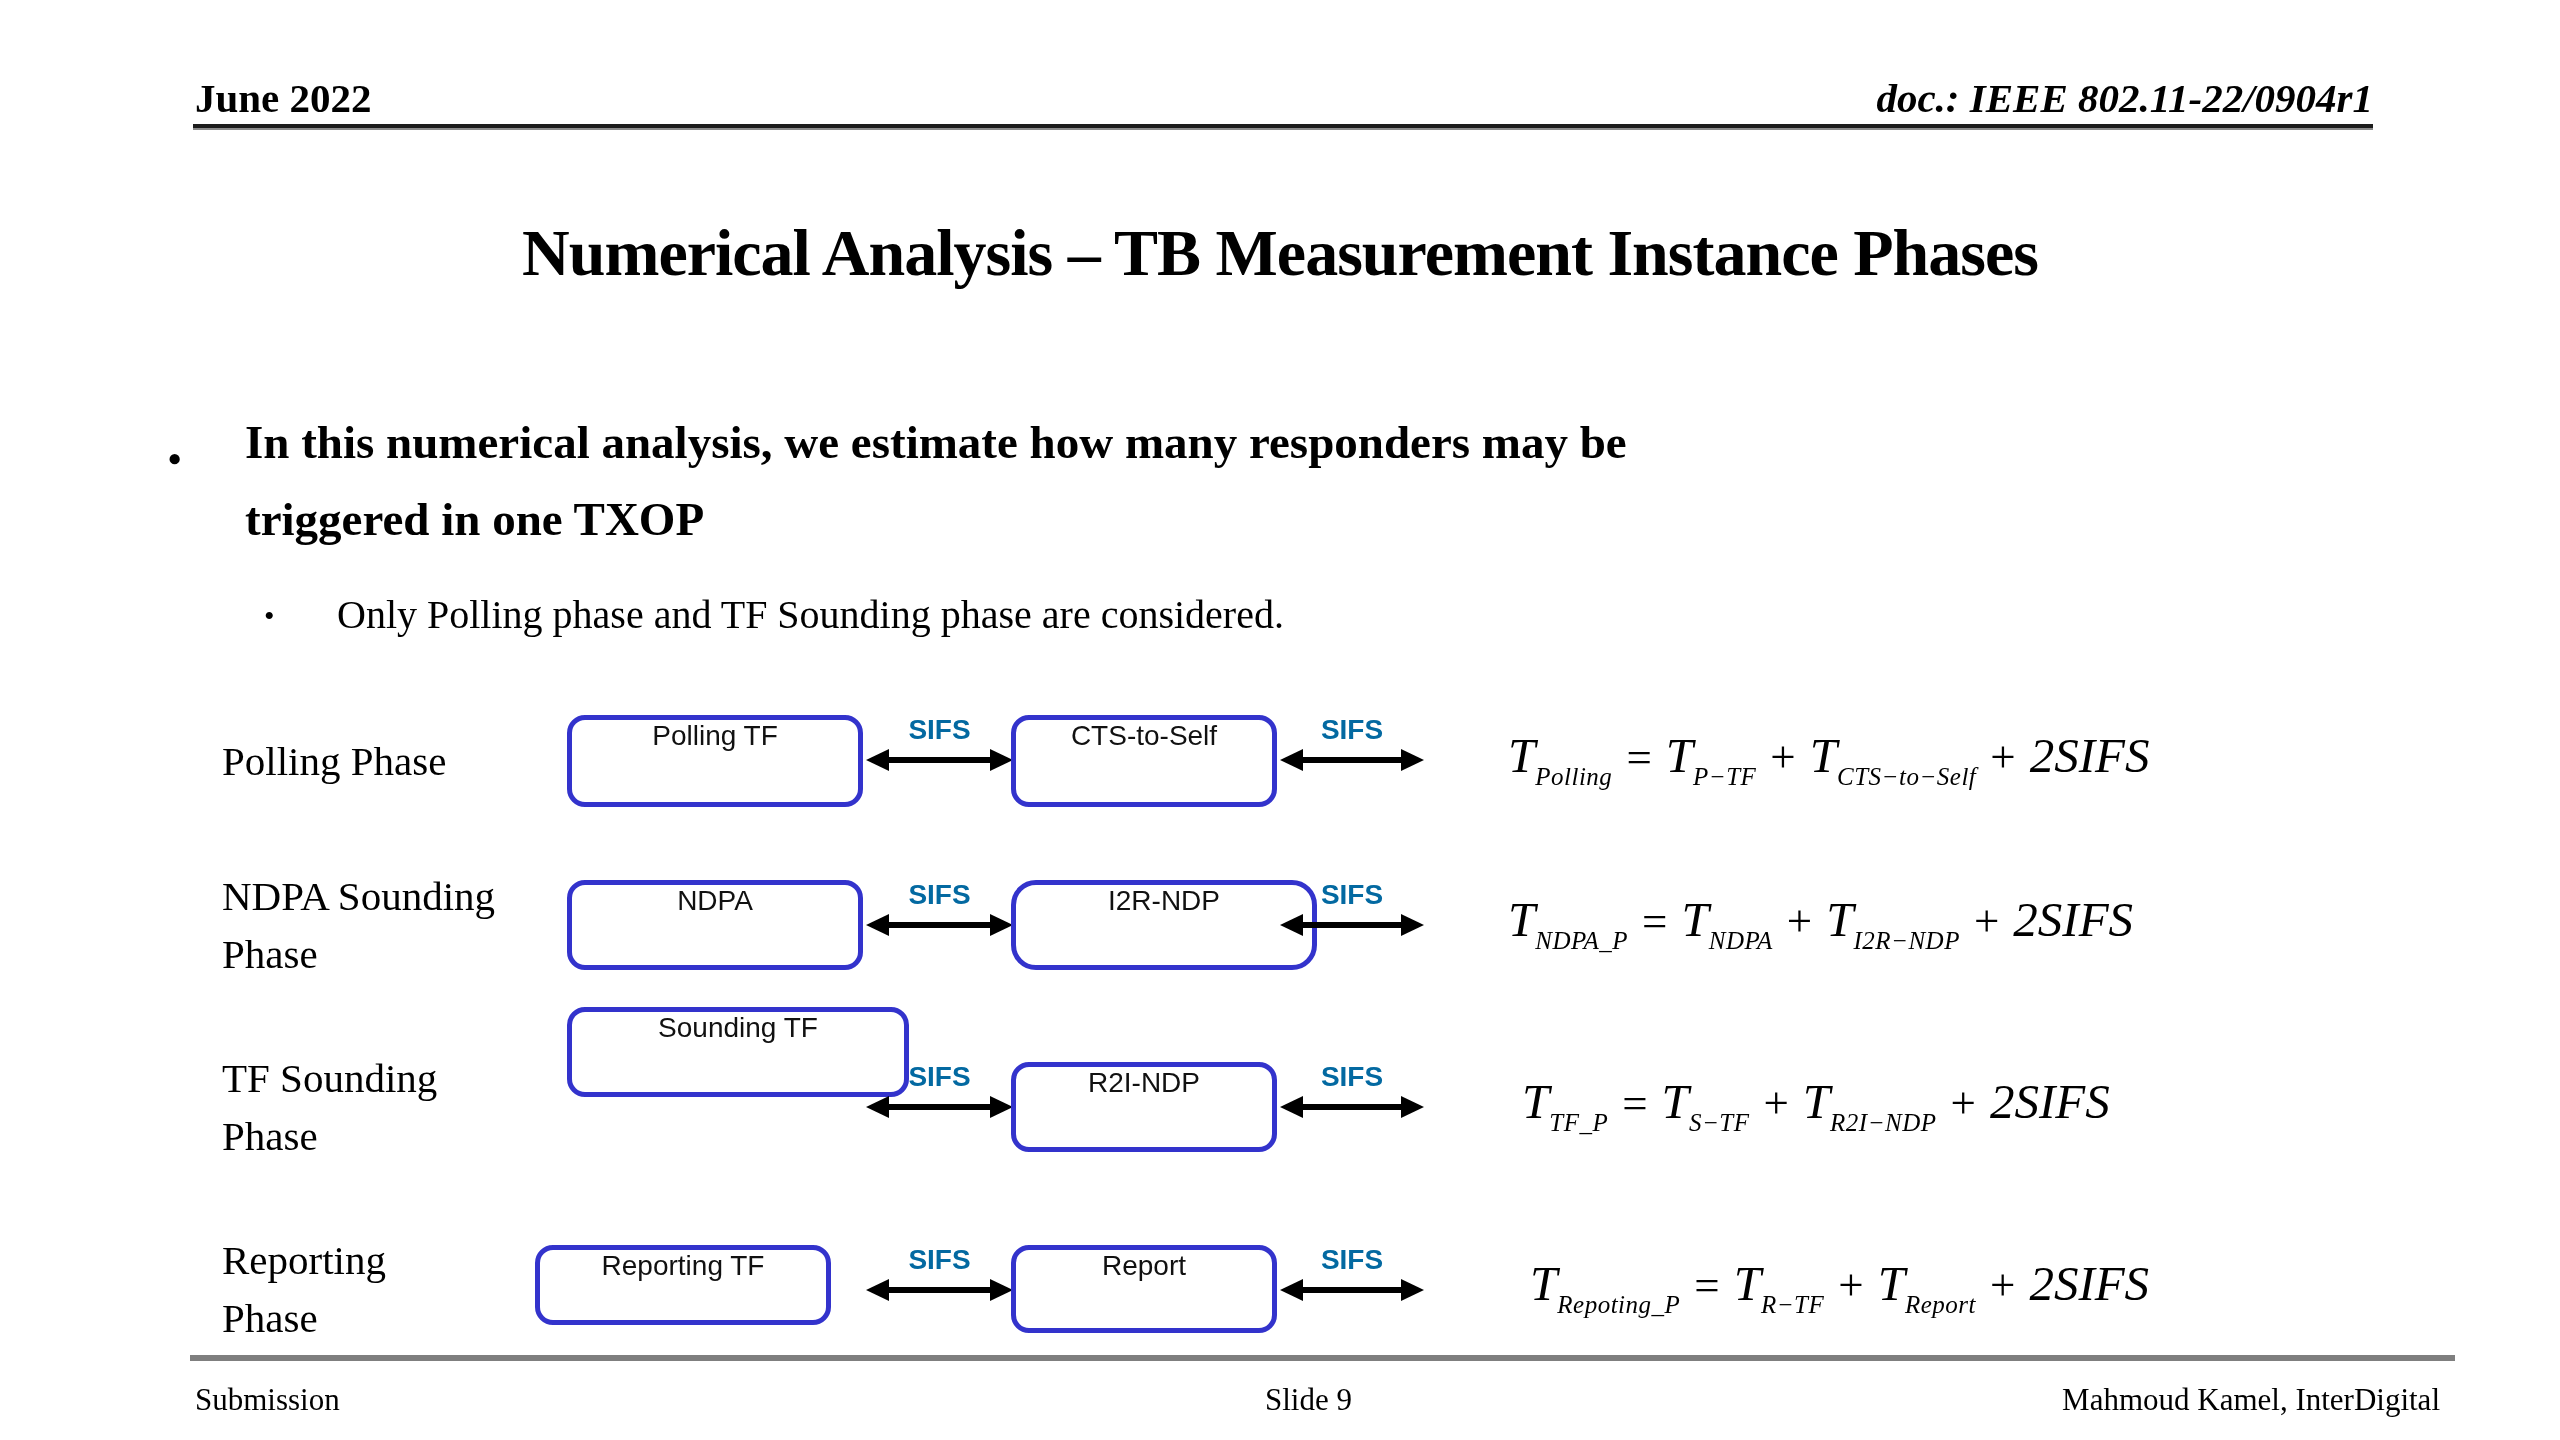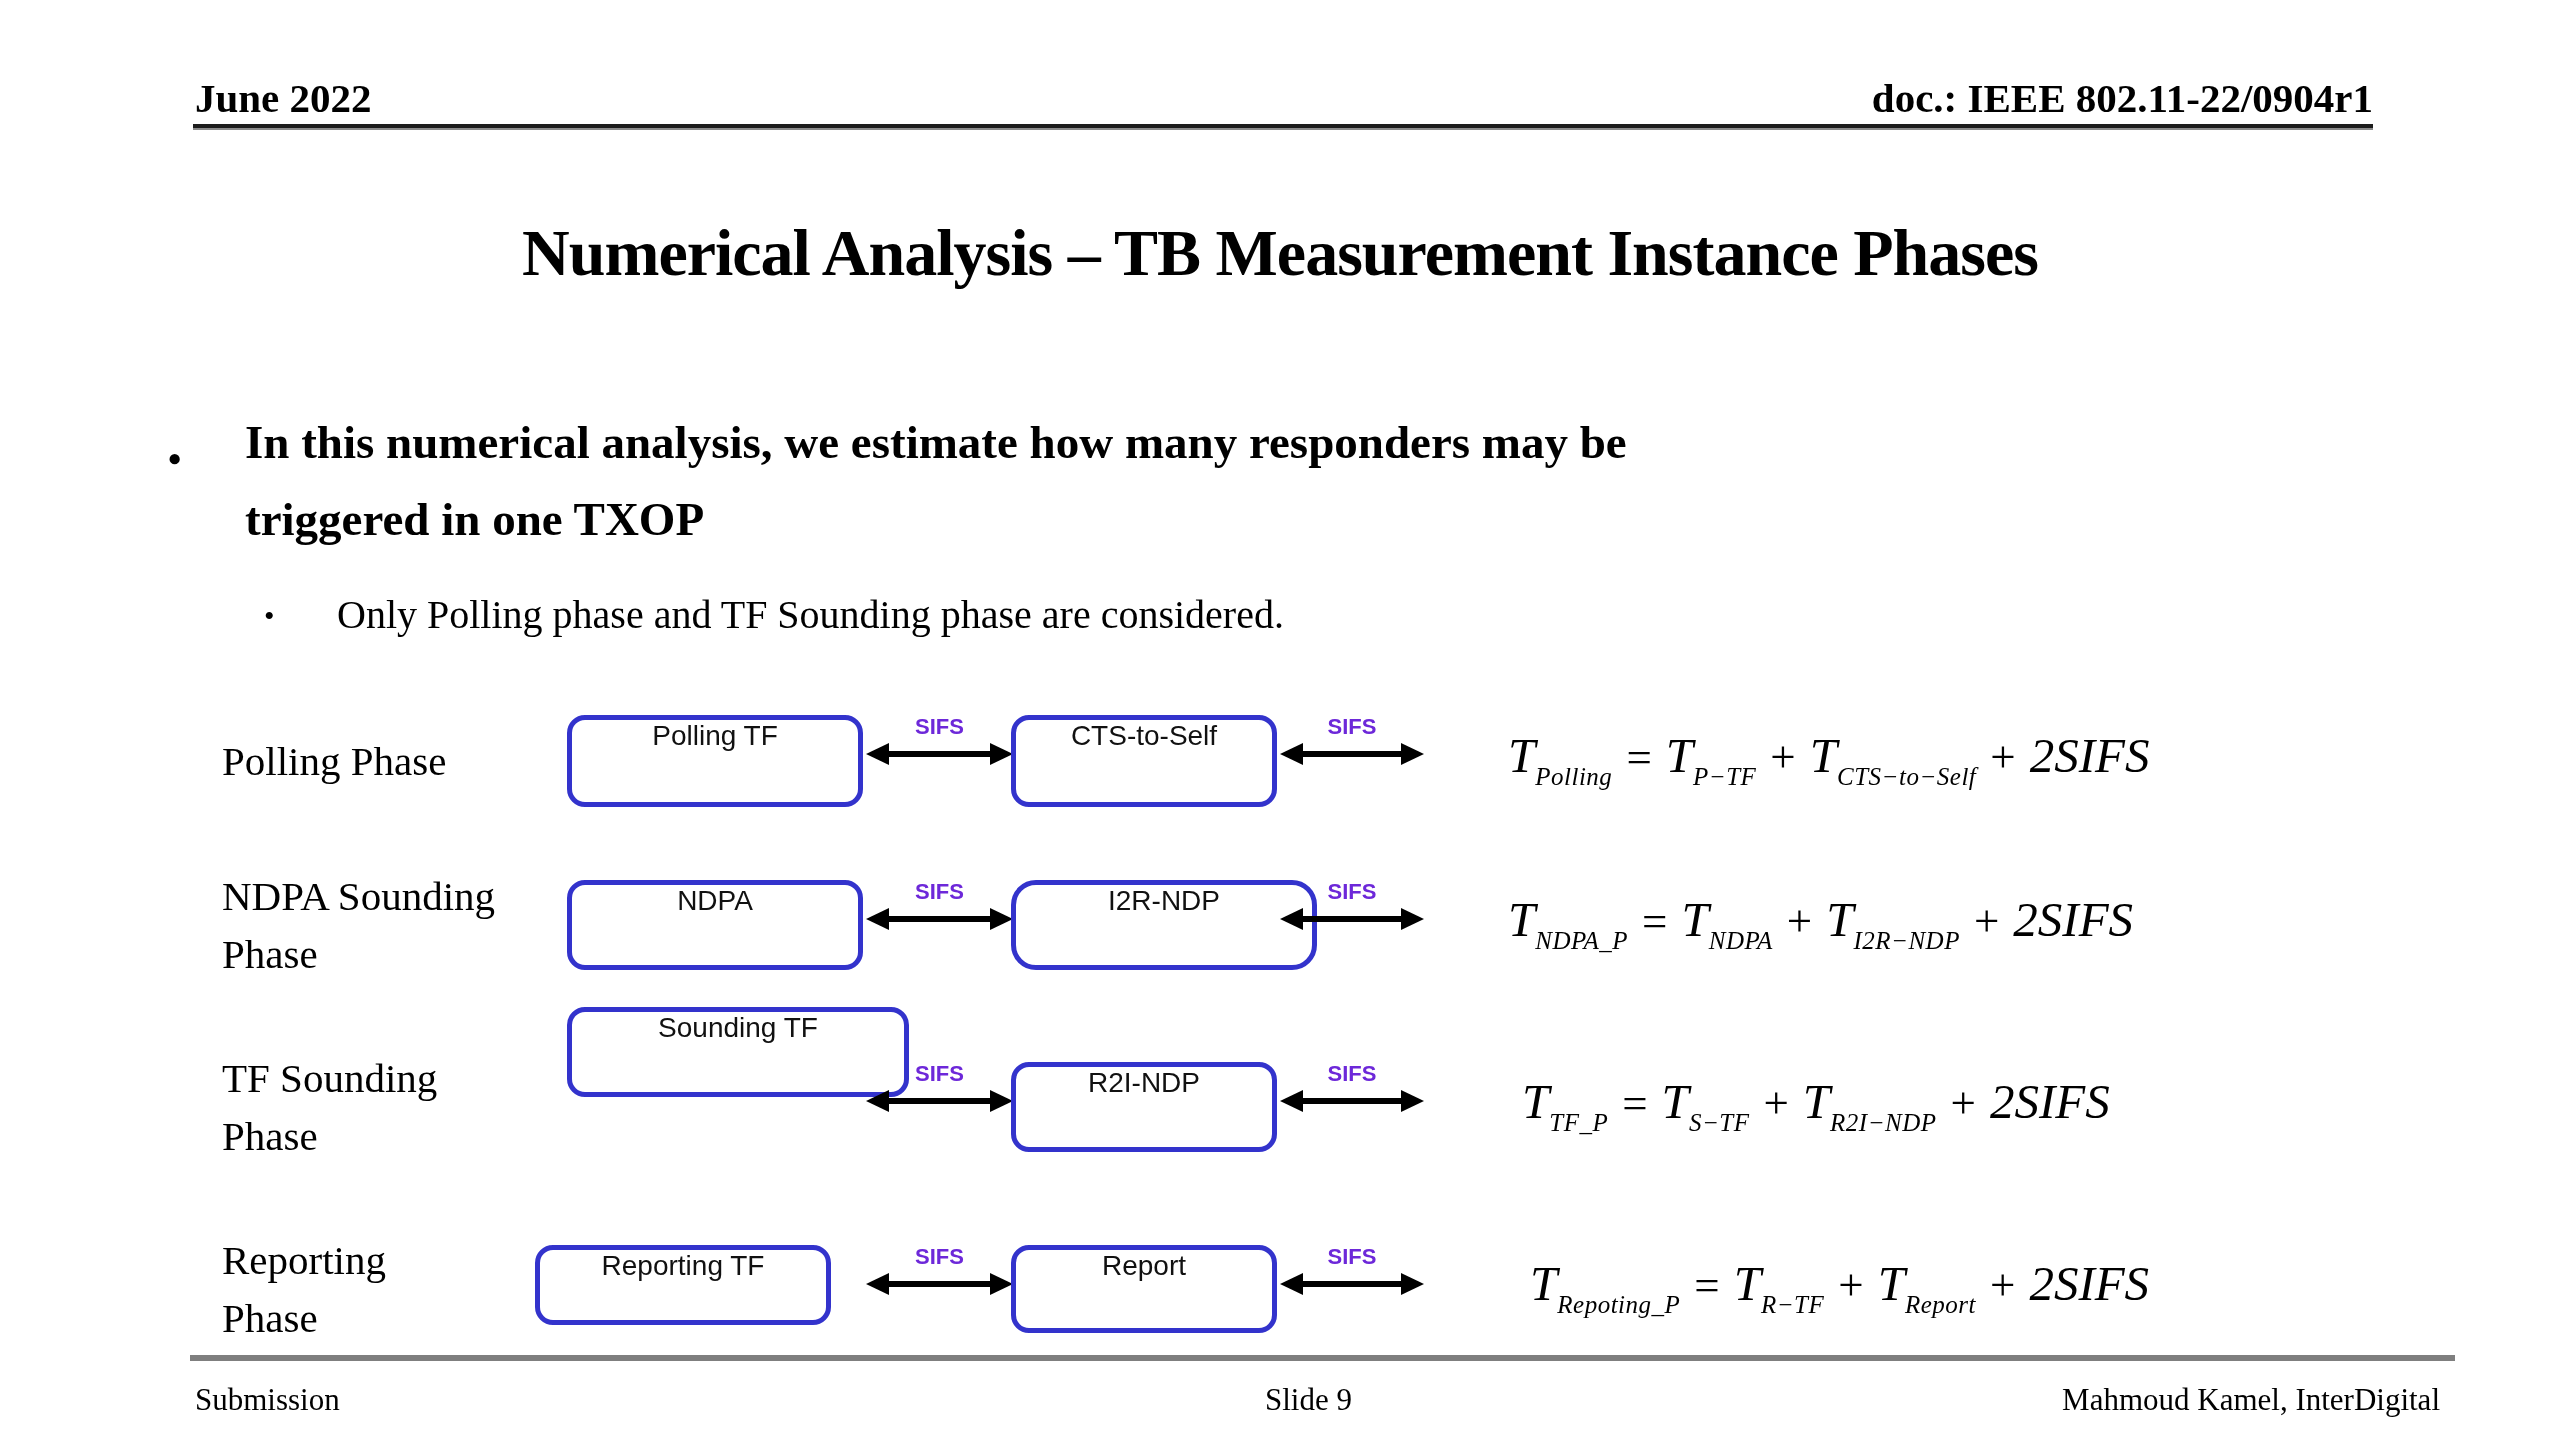--- a/index.html
+++ b/index.html
@@ -2,39 +2,39 @@
 <html style="--box-border: #3333cc; --arrow: #000000; --footer-line: #7f7f7f;"><head>
 <meta charset="utf-8">
 <style>
   html,body{margin:0;padding:0;background:#e9e9e9;}
   .slide{
     position:relative;width:2560px;height:1440px;background:#ffffff;
     font-family:"Liberation Serif",serif;color:#000;overflow:hidden;
   }
   
   .hdr-left{position:absolute;left:195px;top:74px;font-size:41px;font-weight:bold;}
-  .hdr-right{position:absolute;right:187px;top:74px;font-size:41px;font-weight:bold;}
+  .hdr-right{position:absolute;right:187px;top:74px;font-size:41px;font-weight:bold;font-style:italic;}
   .hdr-rule{position:absolute;left:193px;top:124px;width:2180px;height:4px;background:#1c1c1c;border-bottom:2px solid #8a8a8a;}
   
   .title{position:absolute;left:0;top:215px;width:2560px;text-align:center;font-size:66px;font-weight:bold;letter-spacing:-1px;}
   
   .b1-marker{position:absolute;left:168px;top:437px;font-size:38px;font-weight:bold;}
   .b1-text{position:absolute;left:245px;top:404px;font-size:47px;font-weight:bold;line-height:77px;white-space:nowrap;}
   .b2-marker{position:absolute;left:264px;top:599px;font-size:30px;}
   .b2-text{position:absolute;left:337px;top:591px;font-size:40px;white-space:nowrap;}
   
   .row-label{position:absolute;left:190px;font-size:41px;line-height:58px;margin-left:32px;}
   .pbox{
     position:absolute;box-sizing:border-box;background:#fff;
     border:5px solid var(--box-border,#3333cc);border-radius:18px;
     display:flex;justify-content:center;
     font-family:"Liberation Sans",sans-serif;font-size:28px;color:#111;white-space:nowrap;
   }
   .arrow-group{position:absolute;display:flex;flex-direction:column;align-items:center;}
-  .sifs{font-family:"Liberation Sans",sans-serif;font-size:22px;font-weight:600;line-height:1;margin-bottom:5px;color:#6d28d9;}
+  .sifs{font-family:"Liberation Sans",sans-serif;font-size:28px;font-weight:600;line-height:1;margin-bottom:5px;color:#0369a1;}
   .arrow{display:flex;align-items:center;width:100%;height:22px;}
   .arrow .head{width:0;height:0;border-top:11px solid transparent;border-bottom:11px solid transparent;}
   .arrow .head.left{border-right:23px solid var(--arrow,#000);}
   .arrow .head.right{border-left:23px solid var(--arrow,#000);}
   .arrow .shaft{flex:1;height:6px;background:var(--arrow,#000);}
   
   .formula{position:absolute;white-space:nowrap;line-height:1;}
   .fT{font-size:49px;font-style:italic;}
   .fsub{font-size:25px;font-style:italic;position:relative;top:13px;letter-spacing:0.5px;}
   .fop{font-size:45px;font-style:normal;margin:0 14px;}

